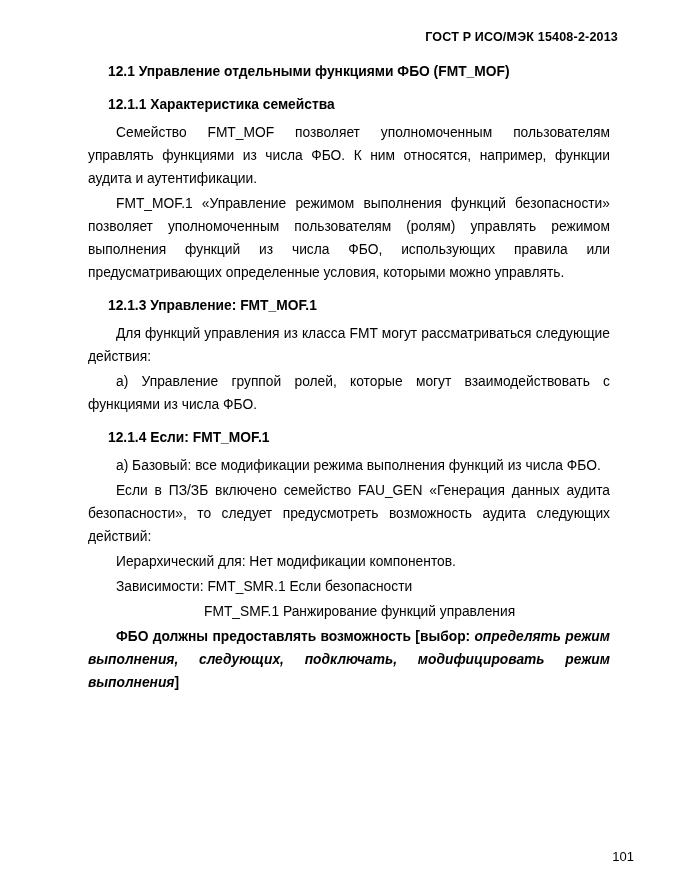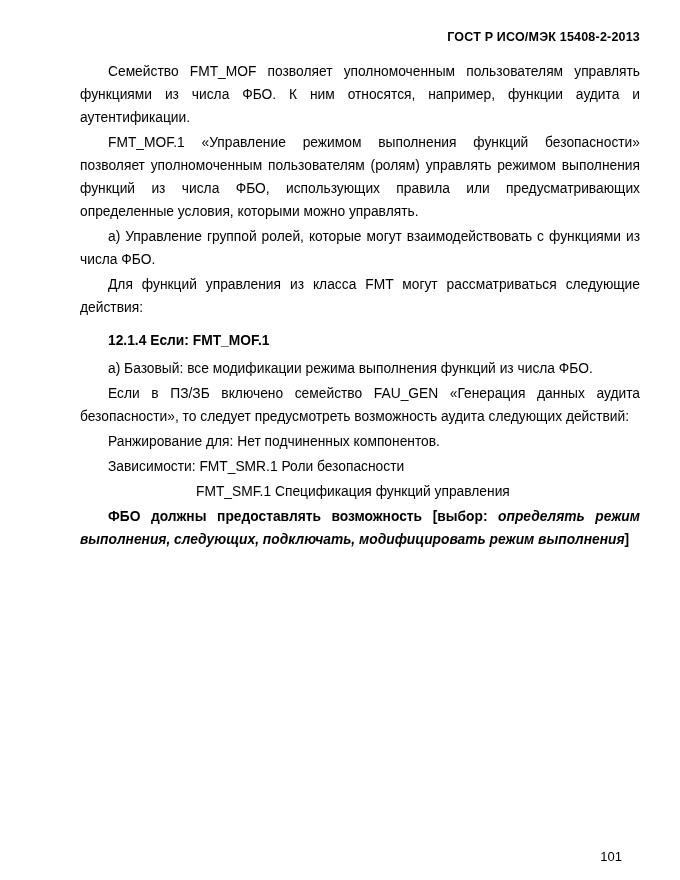--- a/index.html
+++ b/index.html
@@ -9,96 +9,99 @@
     background: #ffffff;
     color: #000000;
     font-family: "Liberation Sans", sans-serif;
     overflow: hidden;
   }
   .page {
     position: relative;
     width: 680px;
     height: 880px;
     box-sizing: border-box;
-    padding: 30px 40px 0 80px;
+    padding: 30px 62px 0 80px;
   }
   .doc-header {
     font-size: 12.5px;
     font-weight: bold;
     text-align: right;
     margin-bottom: 16px;
     letter-spacing: 0.2px;
   }
   .content p {
     margin: 0;
     font-size: 13.8px;
     line-height: 23px;
   }
   .para {
     text-align: justify;
     text-indent: 28px;
-    margin: 2px 0 !important;
+    margin: 2px 8px !important;
   }
   .heading {
     font-weight: bold;
     text-align: left;
     text-indent: 28px;
     margin: 10px 0 5px 0 !important;
   }
   .dep-line-2 {
     text-indent: 0 !important;
     text-align: left !important;
     padding-left: 116px;
   }
   .bold-para {
     font-weight: bold;
   }
   .italic {
     font-style: italic;
   }
   .page-number {
     position: absolute;
-    right: 58px;
+    right: 46px;
     bottom: 16px;
     font-size: 13px;
   }
 </style>
 </head>
 <body>
 
 <div class="page">
 
   <div class="doc-header">ГОСТ Р ИСО/МЭК 15408-2-2013</div>
 
   <div class="content">
 
+    <p class="heading">12.1 Управление отдельными функциями ФБО (FMT_MOF)</p>
 
+    <p class="heading">12.1.1 Характеристика семейства</p>
 
     <p class="para">Семейство FMT_MOF позволяет уполномоченным пользователям управлять функциями из числа ФБО. К ним относятся, например, функции аудита и аутентификации.</p>
 
 
     <p class="para">FMT_MOF.1 «Управление режимом выполнения функций безопасности» позволяет уполномоченным пользователям (ролям) управлять режимом выполнения функций из числа ФБО, использующих правила или предусматривающих определенные условия, которыми можно управлять.</p>
 
+    <p class="heading">12.1.3 Управление: FMT_MOF.1</p>
+
+    <p class="para">Для функций управления из класса FMT могут рассматриваться следующие действия:</p>
 
     <p class="para">а) Управление группой ролей, которые могут взаимодействовать с функциями из числа ФБО.</p>
-
-    <p class="para">Для функций управления из класса FMT могут рассматриваться следующие действия:</p>
 
     <p class="heading">12.1.4 Если: FMT_MOF.1</p>
 
     <p class="para">а) Базовый: все модификации режима выполнения функций из числа ФБО.</p>
 
     <p class="para">Если в ПЗ/ЗБ включено семейство FAU_GEN «Генерация данных аудита безопасности», то следует предусмотреть возможность аудита следующих действий:</p>
 
 
-    <p class="para">Ранжирование для: Нет подчиненных компонентов.</p>
+    <p class="para">Иерархический для: Нет модификации компонентов.</p>
 
-    <p class="para">Зависимости: FMT_SMR.1 Роли безопасности</p>
+    <p class="para">Зависимости: FMT_SMR.1 Если безопасности</p>
 
-    <p class="para dep-line-2">FMT_SMF.1 Спецификация функций управления</p>
+    <p class="para dep-line-2">FMT_SMF.1 Ранжирование функций управления</p>
 
 
     <p class="para bold-para"><span>ФБО должны предоставлять возможность [выбор: </span><span class="italic">определять режим выполнения, следующих, подключать, модифицировать режим выполнения</span><span>]</span></p>
 
   </div>
 
   <div class="page-number">101</div>
 
 </div>
 

